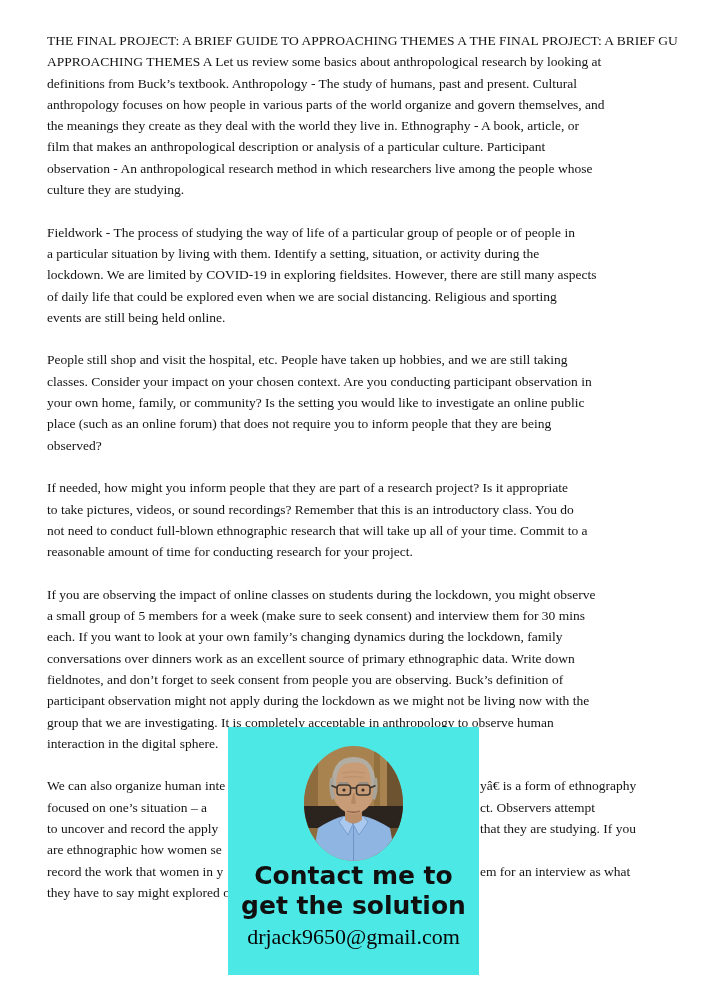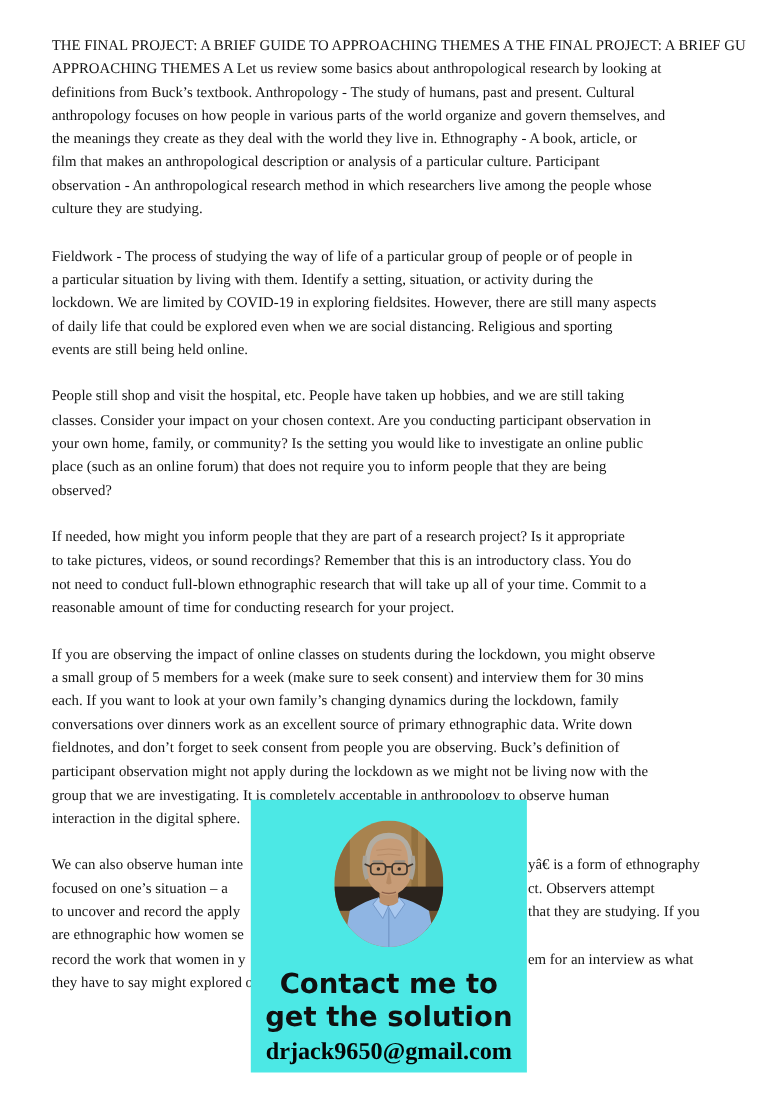--- a/index.html
+++ b/index.html
@@ -35,32 +35,32 @@
     flex-direction: column;
     align-items: center;
     background: #4CE8E5; 
   }
   .photo {
     width: 99px; height: 115px;
     margin-top: 19px;
     display: block;
   }
   .heading {
-    margin-top: 19px;
+    margin-top: 0;
     font-family: "DejaVu Sans", "Liberation Sans", sans-serif;
     font-weight: bold;
     font-size: 25px;
     line-height: 30px;
     color: #101010;
     text-align: center;
   }
   .email {
     margin-top: 3px;
     font-family: "Liberation Serif", "DejaVu Serif", serif;
-    font-weight: bold;
+    font-weight: normal;
     font-size: 22px;
     color: #050505;
     text-align: center;
   }
 </style>
 </head>
 <body>
 
 <div class="doc">
     <div class="para">
@@ -97,21 +97,21 @@
       <div class="line">If you are observing the impact of online classes on students during the lockdown, you might observe</div>
       <div class="line">a small group of 5 members for a week (make sure to seek consent) and interview them for 30 mins</div>
       <div class="line">each. If you want to look at your own family’s changing dynamics during the lockdown, family</div>
       <div class="line">conversations over dinners work as an excellent source of primary ethnographic data. Write down</div>
       <div class="line">fieldnotes, and don’t forget to seek consent from people you are observing. Buck’s definition of</div>
       <div class="line">participant observation might not apply during the lockdown as we might not be living now with the</div>
       <div class="line">group that we are investigating. It is completely acceptable in anthropology to observe human</div>
       <div class="line">interaction in the digital sphere.</div>
     </div>
     <div class="para">
-      <div class="line split"><span class="frag-left">We can also observe human inte</span><span class="frag-right">yâ€ is a form of ethnography</span></div>
+      <div class="line split"><span class="frag-left">We can also organize human inte</span><span class="frag-right">yâ€ is a form of ethnography</span></div>
       <div class="line split"><span class="frag-left">focused on one’s situation – a</span><span class="frag-right">ct. Observers attempt</span></div>
       <div class="line split"><span class="frag-left">to uncover and record the apply</span><span class="frag-right">that they are studying. If you</span></div>
       <div class="line split"><span class="frag-left">are ethnographic how women se</span></div>
       <div class="line split"><span class="frag-left">record the work that women in y</span><span class="frag-right">em for an interview as what</span></div>
       <div class="line split"><span class="frag-left">they have to say might explored o</span><span class="frag-right"></span></div>
     </div>
   </div>
 
 <div class="overlay" style="background: rgb(76, 232, 229);">
   <svg class="photo" viewBox="0 0 99 115" role="img" aria-label="Portrait of a gray-haired man with glasses wearing a blue shirt">

